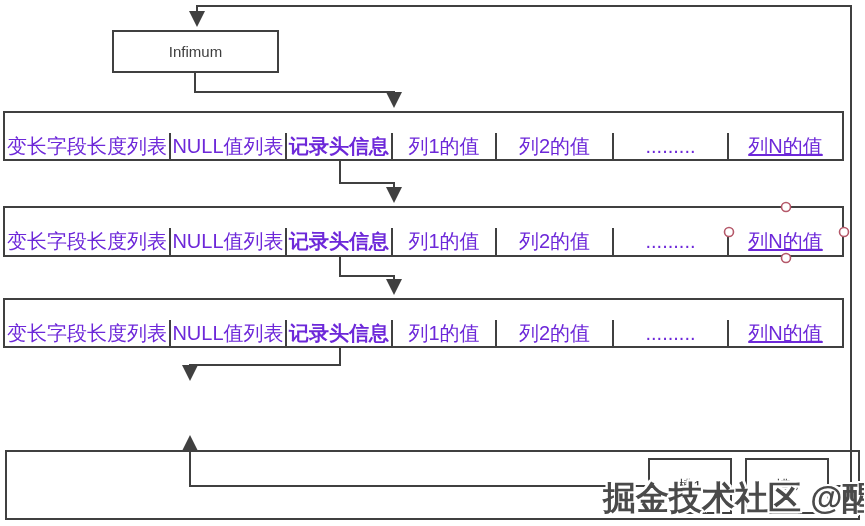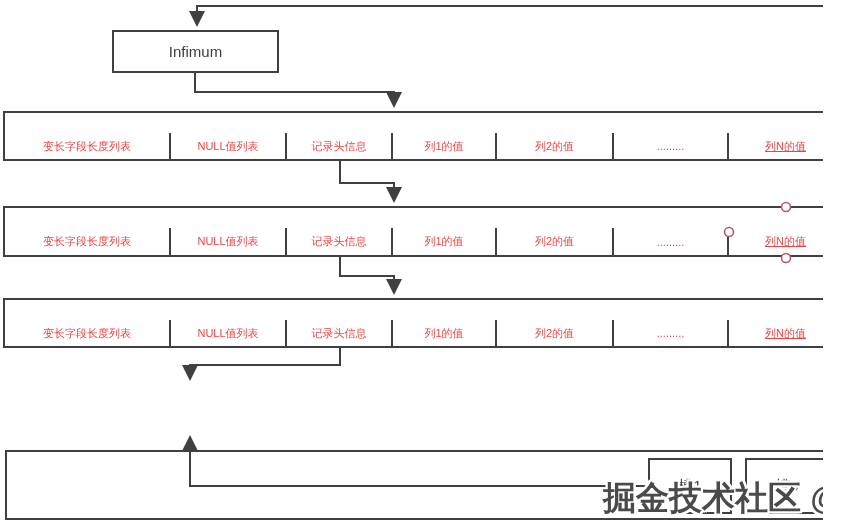--- a/index.html
+++ b/index.html
@@ -1,38 +1,38 @@
 <!DOCTYPE html>
 <html><head>
 <meta charset="utf-8">
 <style>
   html,body{margin:0;padding:0;background:#ffffff;}
   #stage{
     position:relative;width:823px;height:526px;background:#ffffff;overflow:hidden;
-    font-family:"Liberation Sans","DejaVu Sans",sans-serif;color:#3d3d3d;
+    font-family:"Liberation Sans","DejaVu Sans",sans-serif;color:#3d3d3d;padding-left:41px;
   }
   .box{
     position:absolute;border:2px solid #404040;background:#ffffff;
     display:flex;align-items:center;justify-content:center;
     box-sizing:border-box;font-size:15px;color:#3d3d3d;z-index:1;
   }
   .record-row{
     position:absolute;left:3px;width:841px;height:50px;
     border:2px solid #404040;background:#ffffff;display:flex;
     box-sizing:border-box;z-index:1;
   }
   .cell{
     display:flex;align-items:center;justify-content:center;
     border-right:2px solid #404040;box-sizing:border-box;
-    font-size:11px;color:#ef4444;white-space:nowrap;overflow:hidden;margin-top:20px;
+    font-size:20px;color:#6d28d9;white-space:nowrap;overflow:hidden;margin-top:20px;
   }
   .cell:last-child{border-right:none;flex:1;text-decoration:underline;}
   .c0{flex:0 0 166px;}
   .c1{flex:0 0 116px;}
-  .c2{flex:0 0 106px;}
+  .c2{flex:0 0 106px;font-weight:bold;}
   .c3{flex:0 0 104px;}
   .c4{flex:0 0 117px;}
   .c5{flex:0 0 115px;}
   #row1{top:111px;}
   #row2{top:206px;height:51px;}
   #row3{top:298px;}
   #infimum{left:112px;top:30px;width:167px;height:43px;}
   #supremum{left:107px;top:384px;width:169px;height:46px;}
   #page-directory{left:5px;top:450px;width:855px;height:70px;}
   .slot{position:absolute;width:84px;height:56px;top:6px;border:2px solid #404040;

